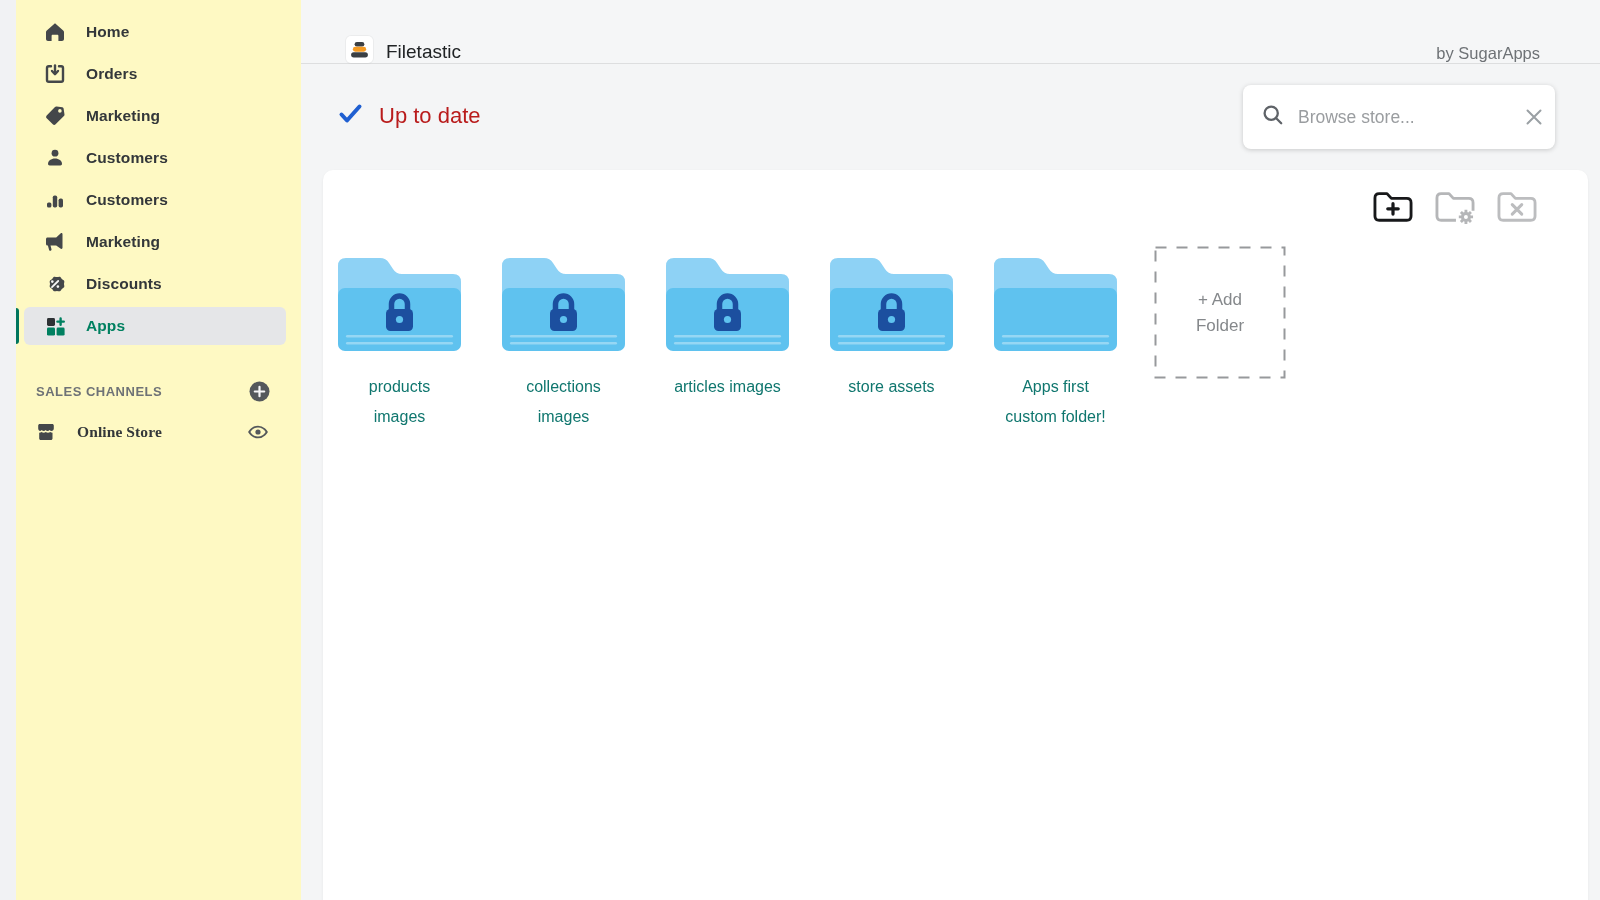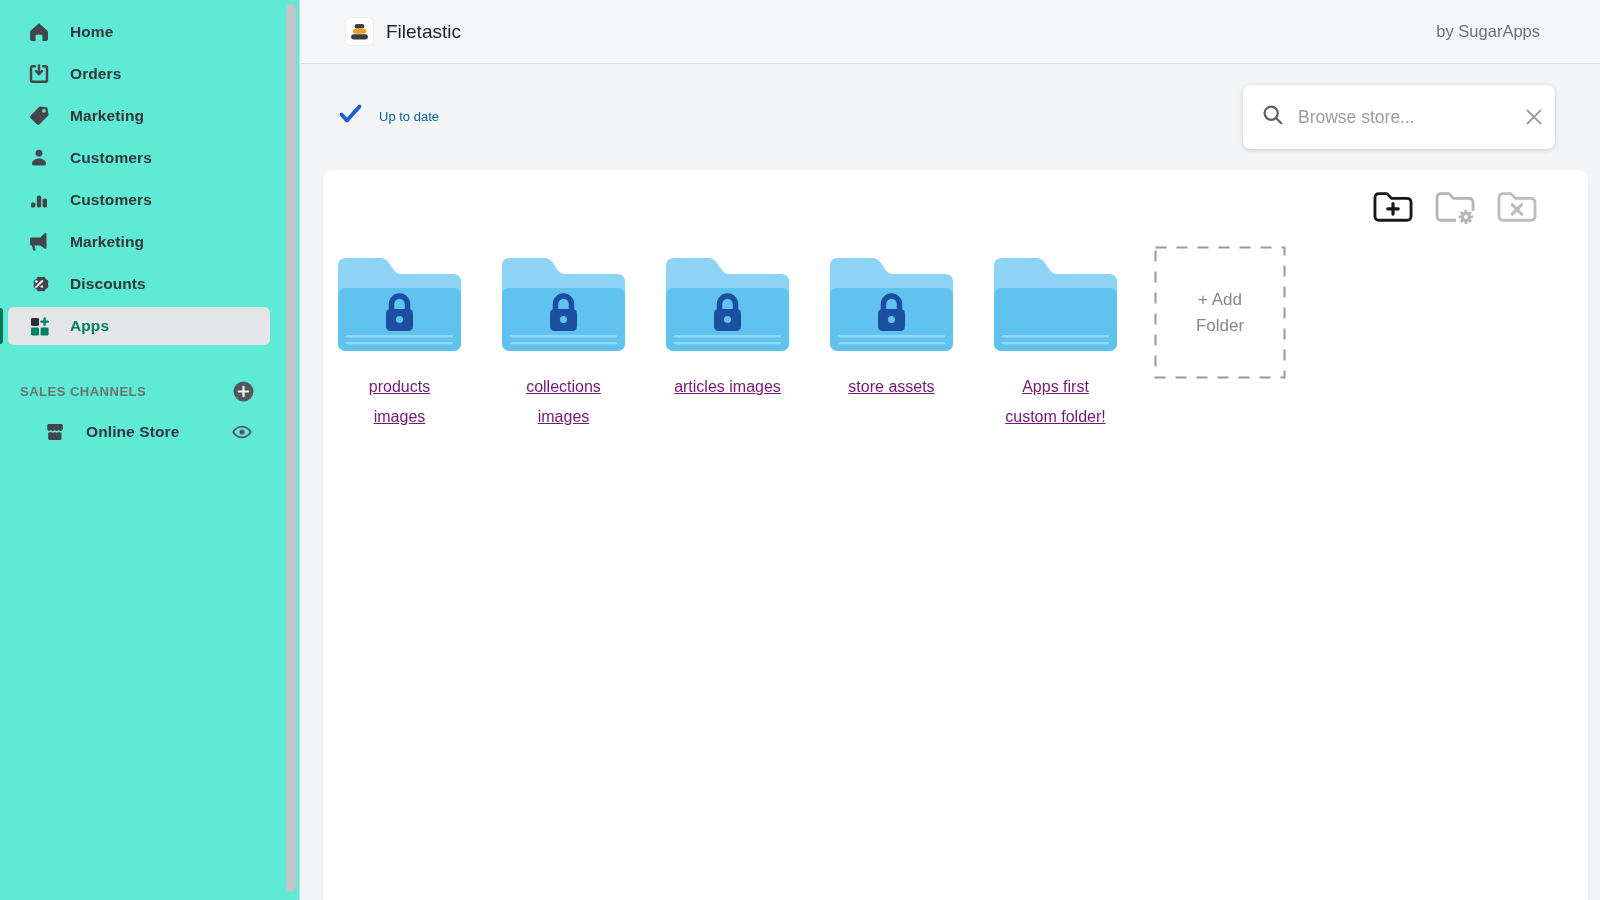--- a/index.html
+++ b/index.html
@@ -1,80 +1,80 @@
 <!DOCTYPE html>
 <html><head>
 <meta charset="utf-8">
 <style>
   * { margin:0; padding:0; box-sizing:border-box; }
   html,body { width:1600px; height:900px; overflow:hidden;
     font-family:"Liberation Sans", sans-serif; background:#f1f2f4; }
 
   
-  .sidebar { position:absolute; left:0; top:0; width:300px; height:900px;
-    background:#5eead4; border-right:1px solid #d9dadb; }
+  .sidebar { position:absolute; left:16px; top:0; width:300px; height:900px;
+    background:#fef9c3; border-right:1px solid #d9dadb; }
   .nav { position:absolute; top:11px; left:0; right:17px; }
   .nav-item { position:relative; height:42px; display:flex; align-items:center;
     padding-left:27px; cursor:pointer; }
   .nav-item .pill { display:none; }
   .nav-item.selected .pill { display:block; position:absolute; left:8px; right:12px;
     top:2px; bottom:2px; background:#e5e6e8; border-radius:6px; }
   .nav-item.selected .indicator { position:absolute; left:0; top:3px; bottom:3px;
     width:3px; background:#00755c; border-radius:0 3px 3px 0; }
   .nav-icon { position:relative; width:24px; height:24px; display:flex;
     align-items:center; justify-content:center; flex:none; }
   .nav-icon svg { display:block; }
   .nav-label { position:relative; margin-left:19px; font-size:15.5px; font-weight:700;
     color:#33373a; letter-spacing:0.1px; }
   .nav-item.selected .nav-label { color:#008060; }
   .section-head { position:absolute; top:378px; left:0; right:17px; height:26px;
     display:flex; align-items:center; padding:0 27px 0 20px; }
   .section-title { font-size:13px; font-weight:700; color:#6e7276; letter-spacing:0.5px; }
   .section-add { margin-left:auto; width:23px; height:23px; cursor:pointer; }
   .channel-row { position:absolute; top:410px; left:0; right:17px; height:44px;
-    display:flex; align-items:center; padding:0 29px 0 43px; cursor:pointer; }
+    display:flex; align-items:center; padding:0 29px 0 18px; cursor:pointer;font-family:Liberation Serif, serif; }
   .channel-eye { margin-left:auto; width:22px; height:22px; cursor:pointer; }
   .scroll-thumb { position:absolute; right:3px; top:4px; bottom:8px; width:10px;
     background:#c3c4c6; border-radius:6px; }
 
   
   .main { position:absolute; left:301px; top:0; right:0; bottom:0; background:#f4f5f6; }
   .app-header { position:absolute; top:0; left:0; right:0; height:64px;
     background:#f5f6f7; border-bottom:1px solid #dddedf;
-    display:flex; align-items:center; padding:0 60px 0 45px; }
+    display:flex; align-items:flex-end; padding:0 60px 0 45px; }
   .app-logo { width:27px; height:27px; background:#ffffff; border-radius:5px;
     box-shadow:0 0 0 1px rgba(0,0,0,0.04); display:flex; align-items:center;
     justify-content:center; flex:none; }
   .app-title { margin-left:13px; font-size:19px; color:#202325; }
   .byline { margin-left:auto; font-size:16.5px; color:#6e7276; }
 
   .status-row { position:absolute; left:37px; top:103px; display:flex;
     align-items:center; gap:16px; }
-  .status-text { font-size:13px; color:#0369a1; }
+  .status-text { font-size:22px; color:#b91c1c; }
 
   .search-box { position:absolute; right:45px; top:85px; width:312px; height:64px;
     background:#ffffff; border-radius:8px; box-shadow:0 1px 5px rgba(0,0,0,0.18);
     display:flex; align-items:center; padding:0 18px; }
   .search-input { flex:1; margin-left:13px; border:none; outline:none;
     font-size:17.5px; color:#44474a; background:transparent;
     font-family:"Liberation Sans", sans-serif; }
   .search-input::placeholder { color:#9a9da0; }
   .search-clear { width:22px; height:22px; cursor:pointer; flex:none; }
 
   .card { position:absolute; left:22px; right:12px; top:170px; bottom:-20px;
     background:#ffffff; border-radius:10px; box-shadow:0 1px 3px rgba(0,0,0,0.06); }
   .card-actions { position:absolute; top:17px; right:50px; display:flex; gap:20px; }
   .card-action { width:42px; height:38px; cursor:pointer; }
 
   .folder-grid { position:absolute; top:82px; left:11px; display:flex;
     gap:33px; align-items:flex-start; }
   .folder-tile { width:131px; text-align:center; cursor:pointer; }
   .folder-art { width:131px; height:100px; }
   .folder-label { width:108px; margin:16px auto 4px; font-size:16px; line-height:30px;
-    color:#701a75;text-decoration:underline; }
+    color:#0f766e; }
   .add-tile { position:relative; width:132px; height:133px; margin-top:-6px;
     cursor:pointer; display:flex; align-items:center; justify-content:center; }
   .add-tile svg.dash { position:absolute; inset:0; }
   .add-label { position:relative; width:74px; text-align:center; font-size:17px;
     line-height:26px; color:#85888b; }
 </style>
 </head>
 <body>
 
 <div class="sidebar">

